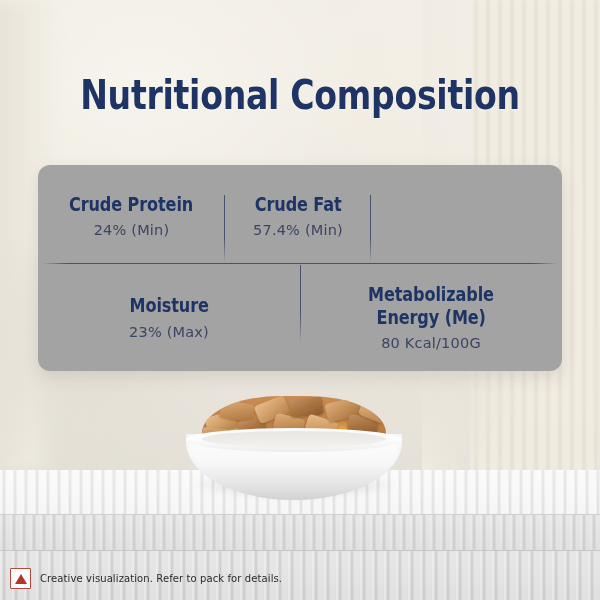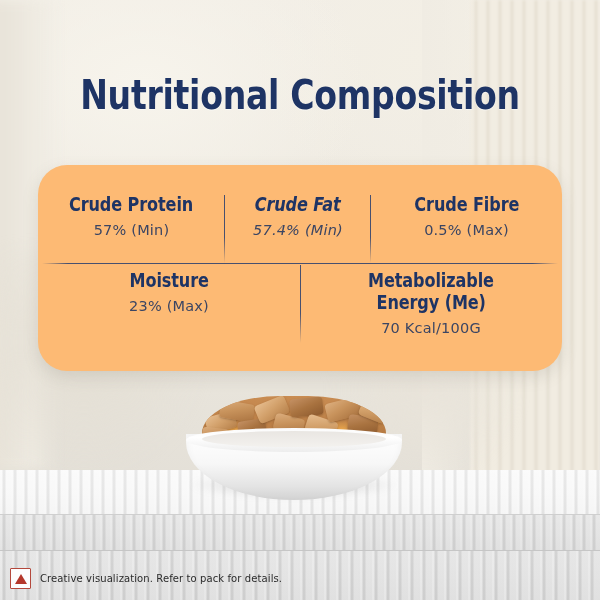--- a/index.html
+++ b/index.html
@@ -123,47 +123,47 @@
     color: #1e3465;
     transform: scaleX(0.92);
     text-shadow: 0 1px 1px rgba(255,255,255,.55);
   }
 
   
   .card {
     position: absolute;
     left: 38px; top: 165px;
     width: 524px; height: 206px;
-    background: #fdba74;
-    border-radius: 29px;
+    background: #a3a3a3;
+    border-radius: 12px;
     box-shadow: 0 6px 16px rgba(120,115,105,.18);
   }
 
   .row {
     position: absolute;
     left: 0;
     width: 100%;
     display: flex;
   }
   .row-1 { top: 28px; height: 68px; }
-  .row-2 { top: 104px; height: 96px; }
+  .row-2 { top: 104px; height: 96px; align-items: center; }
 
   .cell {
     position: relative;
     text-align: center;
     padding: 0 6px;
     display: flex;
     flex-direction: column;
     justify-content: flex-start;
     align-items: center;
   }
 
   
   .c-protein { width: 187px; }
-  .c-fat     { width: 146px; font-style: italic; }
+  .c-fat     { width: 146px; }
   .c-fibre   { width: 191px; }
 
   
   .c-moisture { width: 262px; }
   .c-energy   { width: 262px; }
 
   .cell-label {
     font-family: "DejaVu Sans Condensed", "Liberation Sans Narrow", "Liberation Sans", sans-serif;
     font-weight: 700;
     font-size: 19px;
@@ -306,41 +306,37 @@
   <div class="counter-edge"></div>
   <div class="counter-front"></div>
 
   <div class="title">Nutritional Composition</div>
 
   <div class="card">
 
     <div class="row row-1">
       <div class="cell c-protein">
         <div class="cell-label">Crude Protein</div>
-        <div class="cell-value">57% (Min)</div>
+        <div class="cell-value">24% (Min)</div>
       </div>
       <div class="cell c-fat">
         <div class="cell-label">Crude Fat</div>
         <div class="cell-value">57.4% (Min)</div>
-      </div>
-      <div class="cell c-fibre">
-        <div class="cell-label">Crude Fibre</div>
-        <div class="cell-value">0.5% (Max)</div>
       </div>
     </div>
 
     <div class="row row-2">
       <div class="cell c-moisture">
         <div class="cell-label">Moisture</div>
         <div class="cell-value">23% (Max)</div>
       </div>
       <div class="cell c-energy">
         <div class="cell-label">Metabolizable</div>
         <div class="cell-label">Energy (Me)</div>
-        <div class="cell-value">70 Kcal/100G</div>
+        <div class="cell-value">80 Kcal/100G</div>
       </div>
     </div>
 
     <div class="vdiv vdiv-1"></div>
     <div class="vdiv vdiv-2"></div>
     <div class="hdiv"></div>
     <div class="vdiv vdiv-3"></div>
   </div>
 
   <div class="bowl-wrap">

